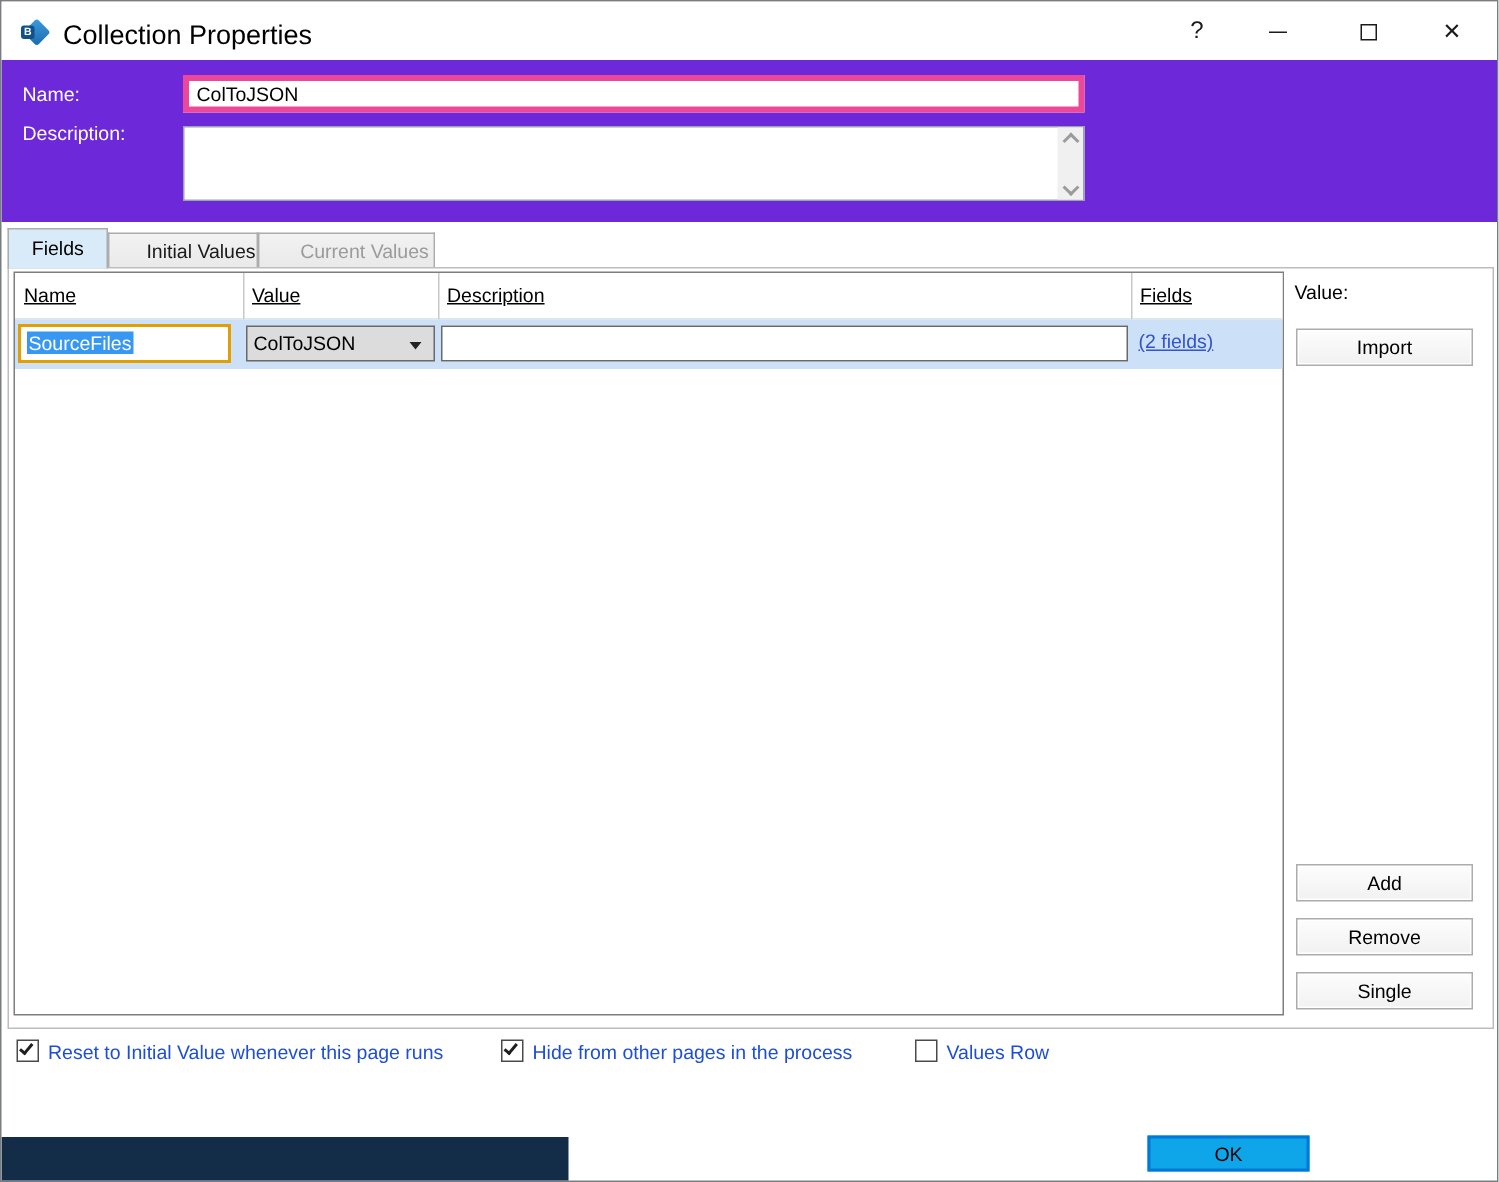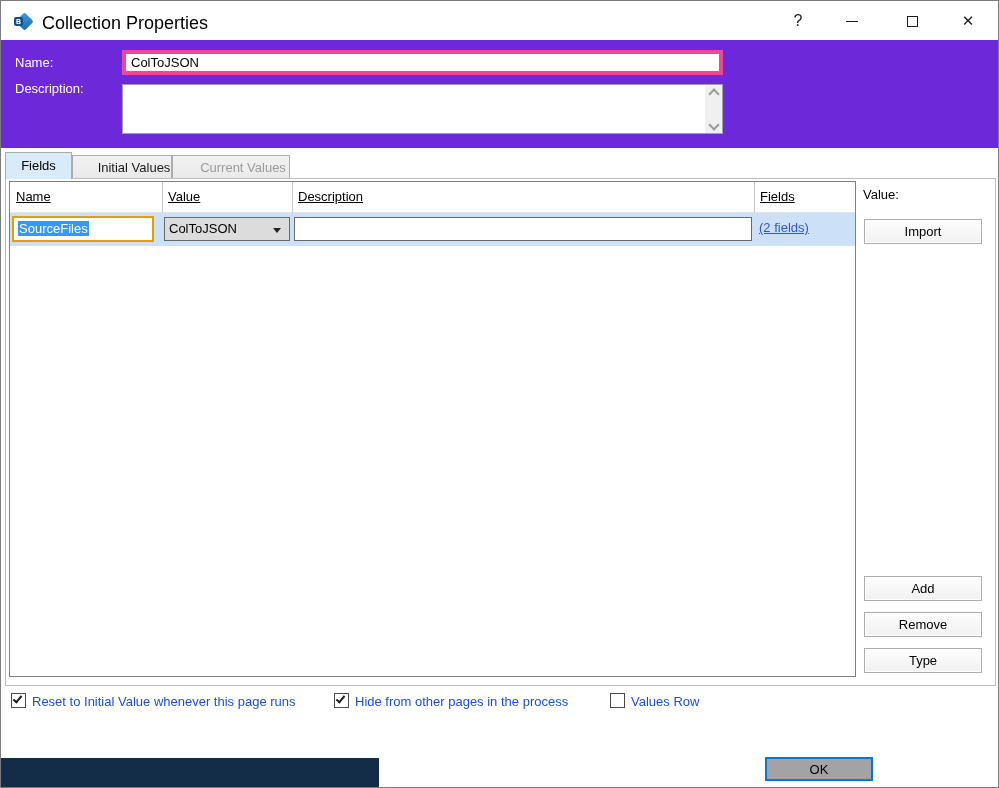--- a/index.html
+++ b/index.html
@@ -94,21 +94,21 @@
     border:1px solid #4A4A4A; }
   .cb-mark{ display:none; position:absolute; left:3px; top:0px; width:5px; height:9px;
     border-right:2px solid #1F1F1F; border-bottom:2px solid #1F1F1F; transform:rotate(40deg); }
   .checkbox.checked .cb-mark{ display:block; }
   .cb-label{ position:absolute; left:21px; top:2px; font-size:13px; white-space:nowrap; color:#1d4ed8; }
   .cb1{ left:10px; } .cb2{ left:333px; } .cb3{ left:609px; }
 
   
   .footer-navy{ position:absolute; left:0; top:757px; width:378px; height:31px; }
   .btn-ok{ left:764px; top:756px; width:108px; height:24px; border:2px solid #0078D7;
-    background:#a3a3a3; box-shadow:none; z-index:4; }
+    background:#0ea5e9; box-shadow:none; z-index:4; }
   .btn-cancel{ left:884px; top:756px; width:101px; height:24px; z-index:4;margin-top:36px; }
 </style>
 </head>
 <body>
 
 <div class="window">
 
   <div class="titlebar">
     <div class="bp-icon">
       <div class="bp-diamond"></div>
@@ -167,21 +167,21 @@
         <span></span>
       </div>
       <a class="fields-link">(2 fields)</a>
     </div>
   </div>
 
   <div class="side-label">Value:</div>
   <div class="btn btn-import">Import</div>
   <div class="btn btn-add">Add</div>
   <div class="btn btn-remove">Remove</div>
-  <div class="btn btn-clear">Type</div>
+  <div class="btn btn-clear">Single</div>
 
   <div class="checkbox cb1 checked">
     <div class="cb-box">
         <div class="cb-mark"></div>
       </div>
     <div class="cb-label">Reset to Initial Value whenever this page runs</div>
   </div>
   <div class="checkbox cb2 checked">
     <div class="cb-box">
         <div class="cb-mark"></div>

